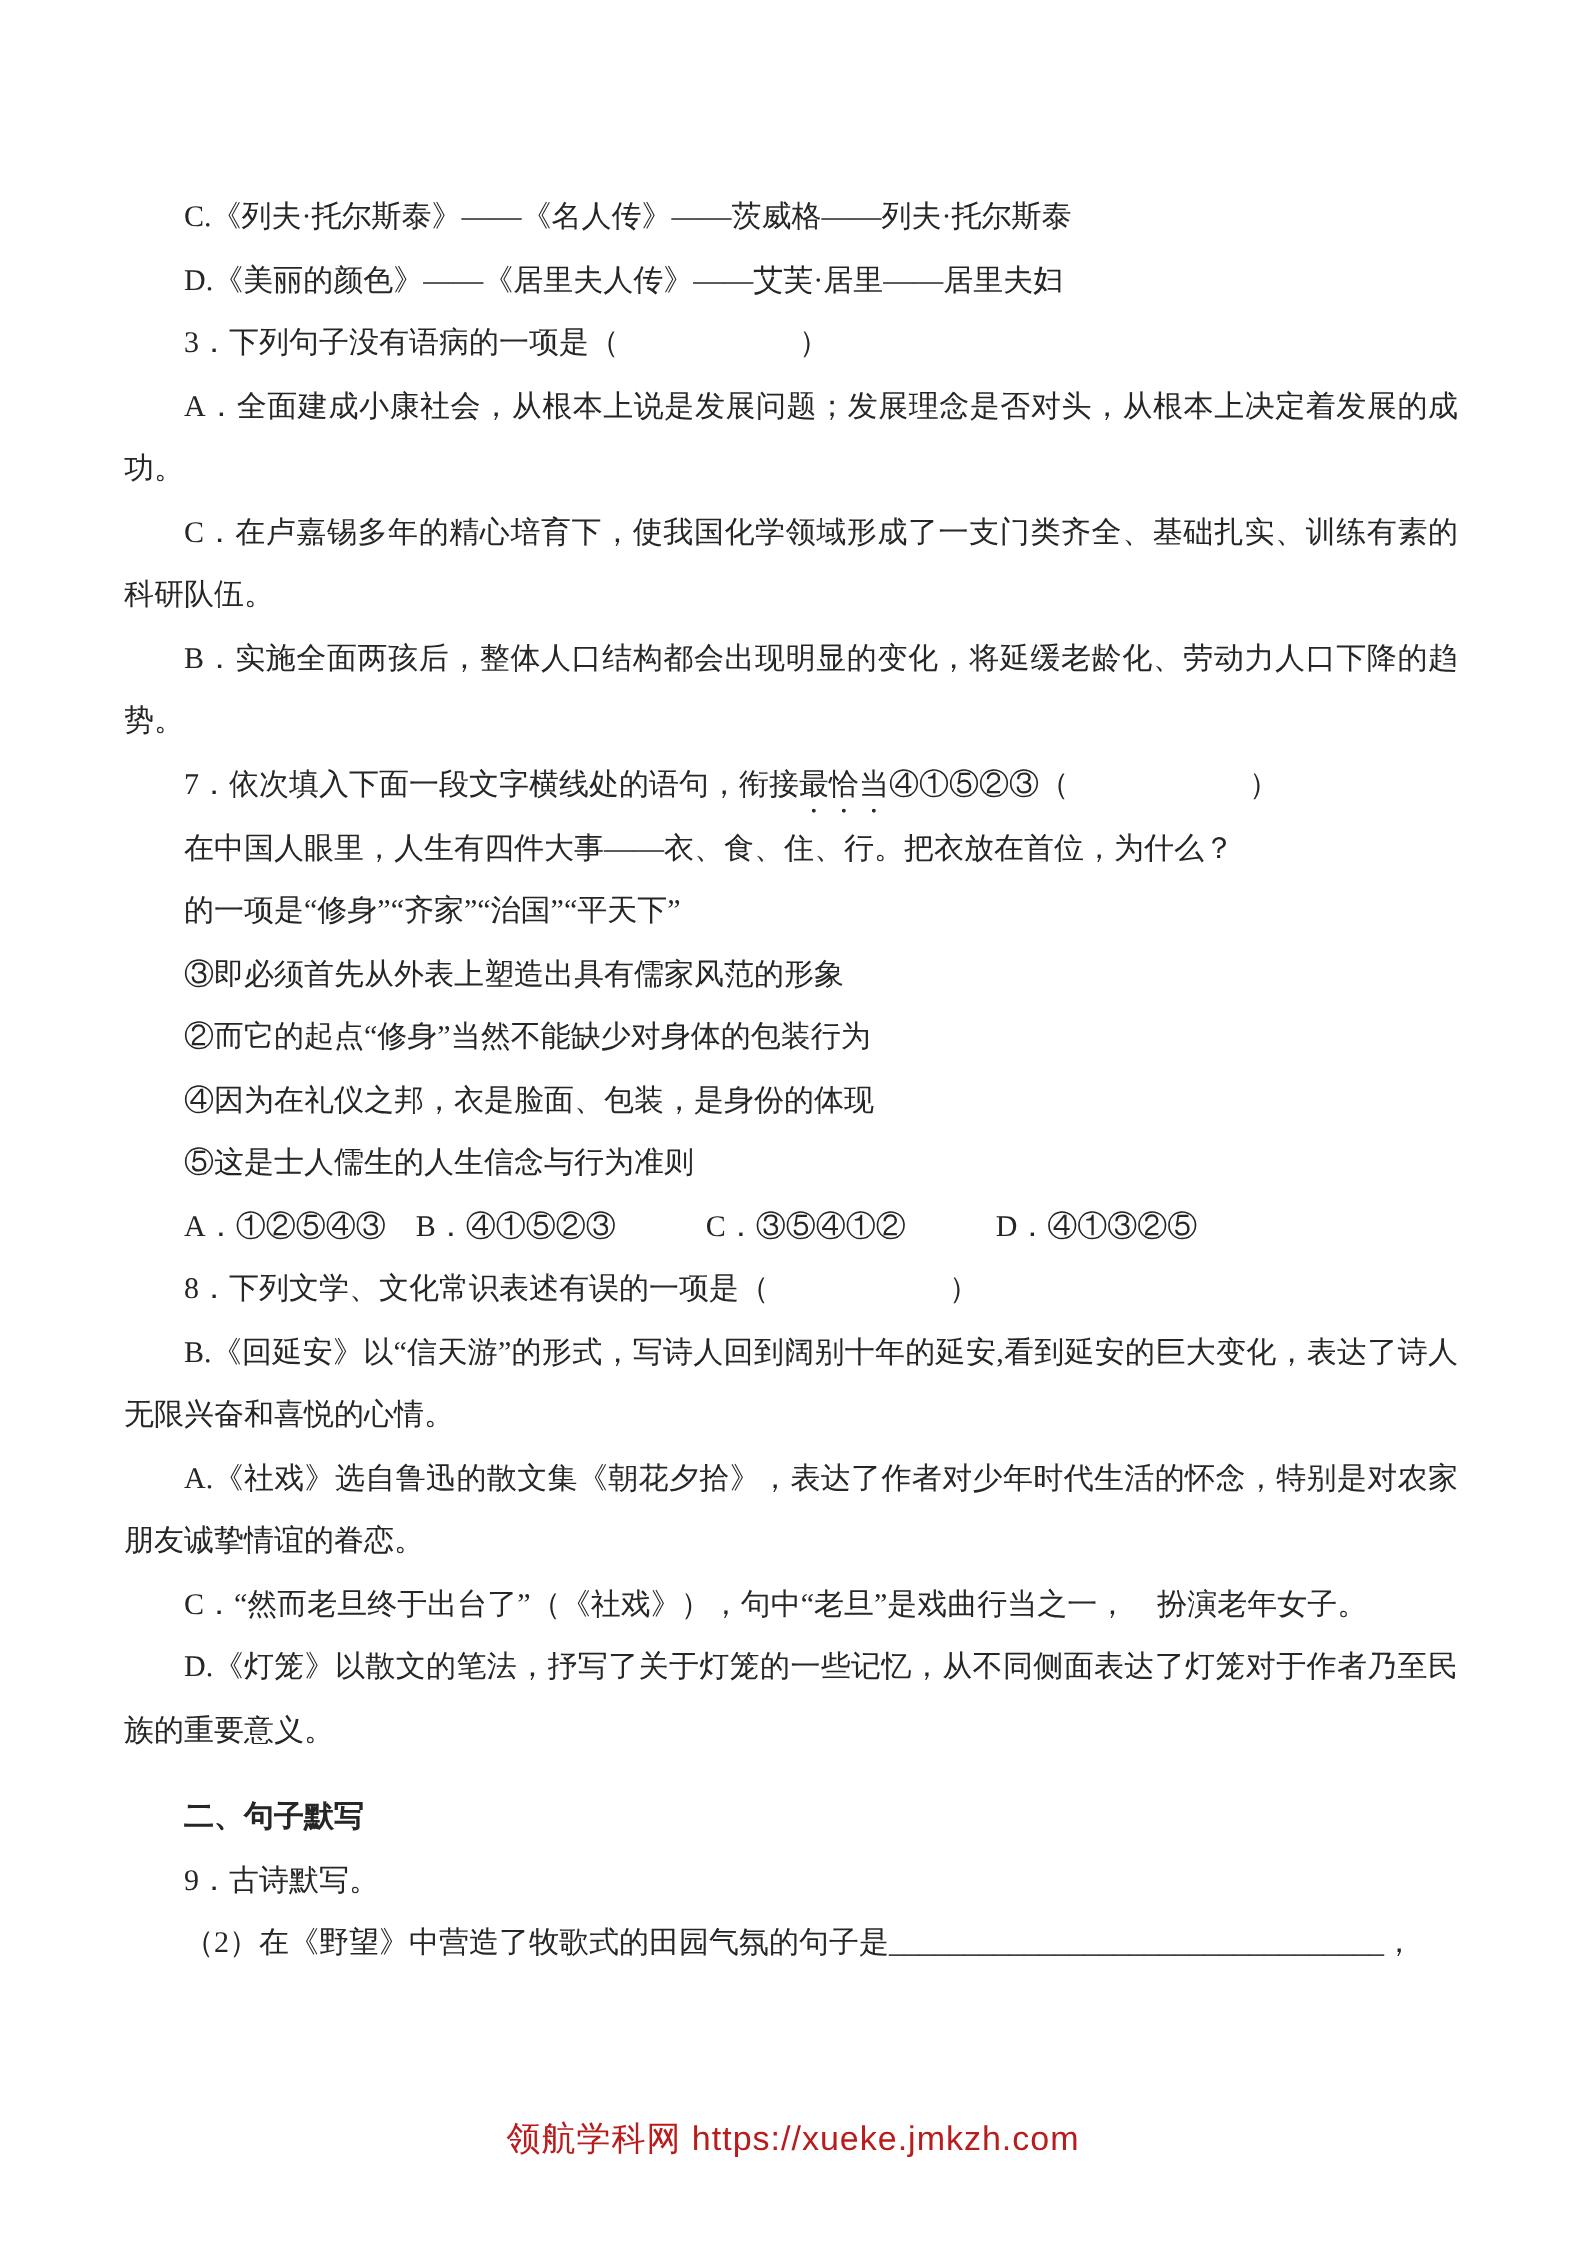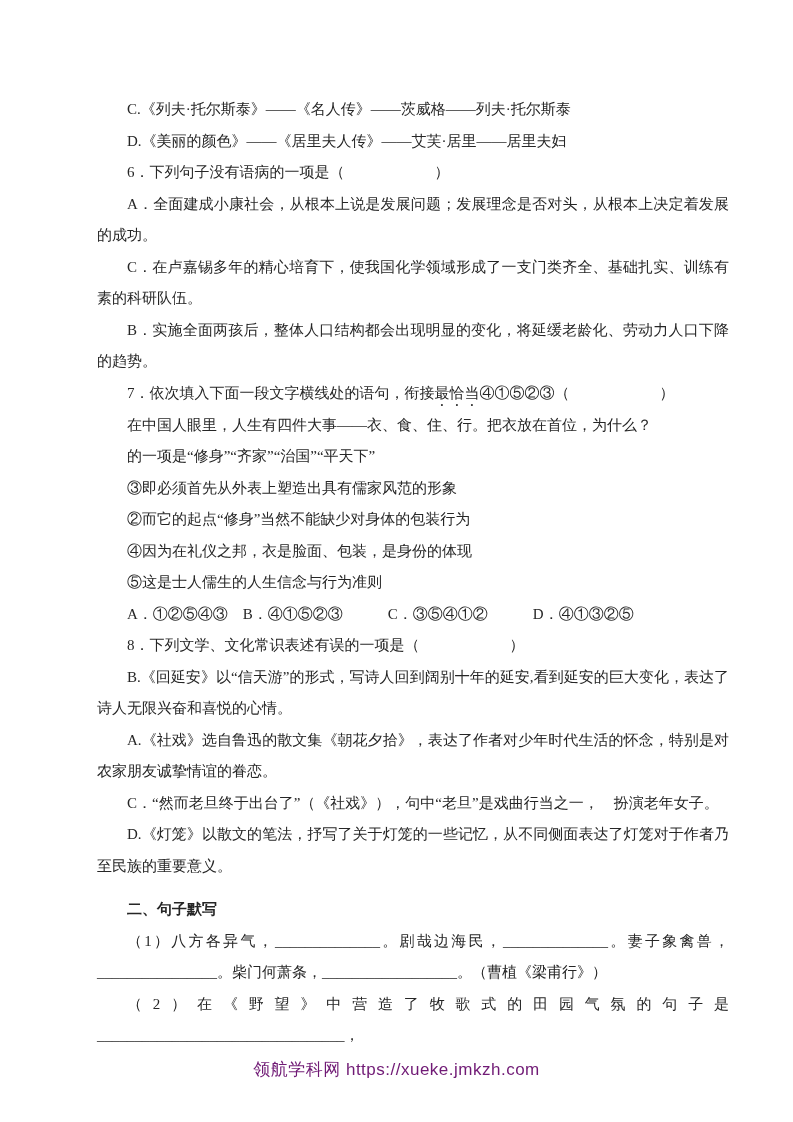--- a/index.html
+++ b/index.html
@@ -40,41 +40,41 @@
     text-align: center;
     font-family: "Liberation Sans", "DejaVu Sans", sans-serif;
     font-size: 17px;
     color: #a3a3a3;
     letter-spacing: 0.5px;
   }
 </style>
 </head>
 <body>
 
-<div class="page" style="background: rgb(255, 255, 255); color: rgb(38, 38, 38); padding-left: 35px;">
+<div class="page" style="background: rgb(255, 255, 255); color: rgb(38, 38, 38);">
   <div class="doc-body">
       <p class="para"><span>C.《列夫·托尔斯泰》——《名人传》——茨威格——列夫·托尔斯泰</span></p>
       <p class="para"><span>D.《美丽的颜色》——《居里夫人传》——艾芙·居里——居里夫妇</span></p>
-      <p class="para"><span>6．下列句子没有语病的一项是（　　　　　　）</span></p>
+      <p class="para"><span>3．下列句子没有语病的一项是（　　　　　　）</span></p>
       <p class="para"><span>A．全面建成小康社会，从根本上说是发展问题；发展理念是否对头，从根本上决定着发展的成功。</span></p>
       <p class="para"><span>C．在卢嘉锡多年的精心培育下，使我国化学领域形成了一支门类齐全、基础扎实、训练有素的科研队伍。</span></p>
       <p class="para"><span>B．实施全面两孩后，整体人口结构都会出现明显的变化，将延缓老龄化、劳动力人口下降的趋势。</span></p>
       <p class="para"><span>7．依次填入下面一段文字横线处的语句，衔接</span><span class="emph">最恰当</span><span>④①⑤②③（　　　　　　）</span></p>
       <p class="para"><span>在中国人眼里，人生有四件大事——衣、食、住、行。把衣放在首位，为什么？</span></p>
       <p class="para"><span>的一项是“修身”“齐家”“治国”“平天下”</span></p>
       <p class="para"><span>③即必须首先从外表上塑造出具有儒家风范的形象</span></p>
       <p class="para"><span>②而它的起点“修身”当然不能缺少对身体的包装行为</span></p>
       <p class="para"><span>④因为在礼仪之邦，衣是脸面、包装，是身份的体现</span></p>
       <p class="para"><span>⑤这是士人儒生的人生信念与行为准则</span></p>
       <p class="para"><span>A．①②⑤④③　B．④①⑤②③　　　C．③⑤④①②　　　D．④①③②⑤</span></p>
       <p class="para"><span>8．下列文学、文化常识表述有误的一项是（　　　　　　）</span></p>
       <p class="para"><span>B.《回延安》以“信天游”的形式，写诗人回到阔别十年的延安,看到延安的巨大变化，表达了诗人无限兴奋和喜悦的心情。</span></p>
       <p class="para"><span>A.《社戏》选自鲁迅的散文集《朝花夕拾》，表达了作者对少年时代生活的怀念，特别是对农家朋友诚挚情谊的眷恋。</span></p>
       <p class="para"><span>C．“然而老旦终于出台了”（《社戏》），句中“老旦”是戏曲行当之一，　扮演老年女子。</span></p>
       <p class="para"><span>D.《灯笼》以散文的笔法，抒写了关于灯笼的一些记忆，从不同侧面表达了灯笼对于作者乃至民族的重要意义。</span></p>
       <p class="para bold"><span>二、句子默写</span></p>
-      <p class="para"><span>（1）八方各异气，______________。剧哉边海民，______________。妻子象禽兽，________________。柴门何萧条，__________________。（曹植《梁甫行》）</span></p>
+      <p class="para"><span>9．古诗默写。</span></p>
       <p class="para"><span>（2）在《野望》中营造了牧歌式的田园气氛的句子是_________________________________，</span></p>
     </div>
-  <div class="watermark" style="color: #701a75;">
+  <div class="watermark" style="color: #b91c1c;">
     <span>领航学科网 https://xueke.jmkzh.com</span>
   </div>
 </div>
 
 </body></html>

